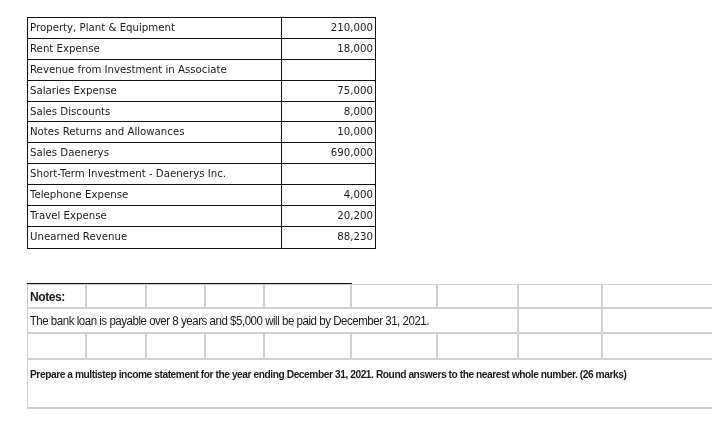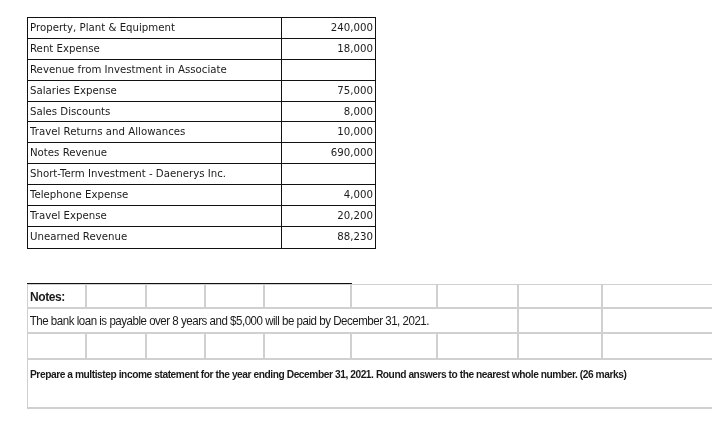--- a/index.html
+++ b/index.html
@@ -115,44 +115,44 @@
       transform-origin: left top;
       width: 680px;
     }
   </style>
 </head>
 <body>
 
 <div class="acct-table">
   <div class="acct-row">
     <div class="acct-name">Property, Plant &amp; Equipment</div>
-    <div class="acct-amount">240,000</div>
+    <div class="acct-amount">210,000</div>
   </div>
   <div class="acct-row">
     <div class="acct-name">Rent Expense</div>
     <div class="acct-amount">18,000</div>
   </div>
   <div class="acct-row">
     <div class="acct-name">Revenue from Investment in Associate</div>
     <div class="acct-amount"></div>
   </div>
   <div class="acct-row">
     <div class="acct-name">Salaries Expense</div>
     <div class="acct-amount">75,000</div>
   </div>
   <div class="acct-row">
     <div class="acct-name">Sales Discounts</div>
     <div class="acct-amount">8,000</div>
   </div>
   <div class="acct-row">
-    <div class="acct-name">Travel Returns and Allowances</div>
+    <div class="acct-name">Notes Returns and Allowances</div>
     <div class="acct-amount">10,000</div>
   </div>
   <div class="acct-row">
-    <div class="acct-name">Notes Revenue</div>
+    <div class="acct-name">Sales Daenerys</div>
     <div class="acct-amount">690,000</div>
   </div>
   <div class="acct-row">
     <div class="acct-name">Short-Term Investment - Daenerys Inc.</div>
     <div class="acct-amount"></div>
   </div>
   <div class="acct-row">
     <div class="acct-name">Telephone Expense</div>
     <div class="acct-amount">4,000</div>
   </div>

